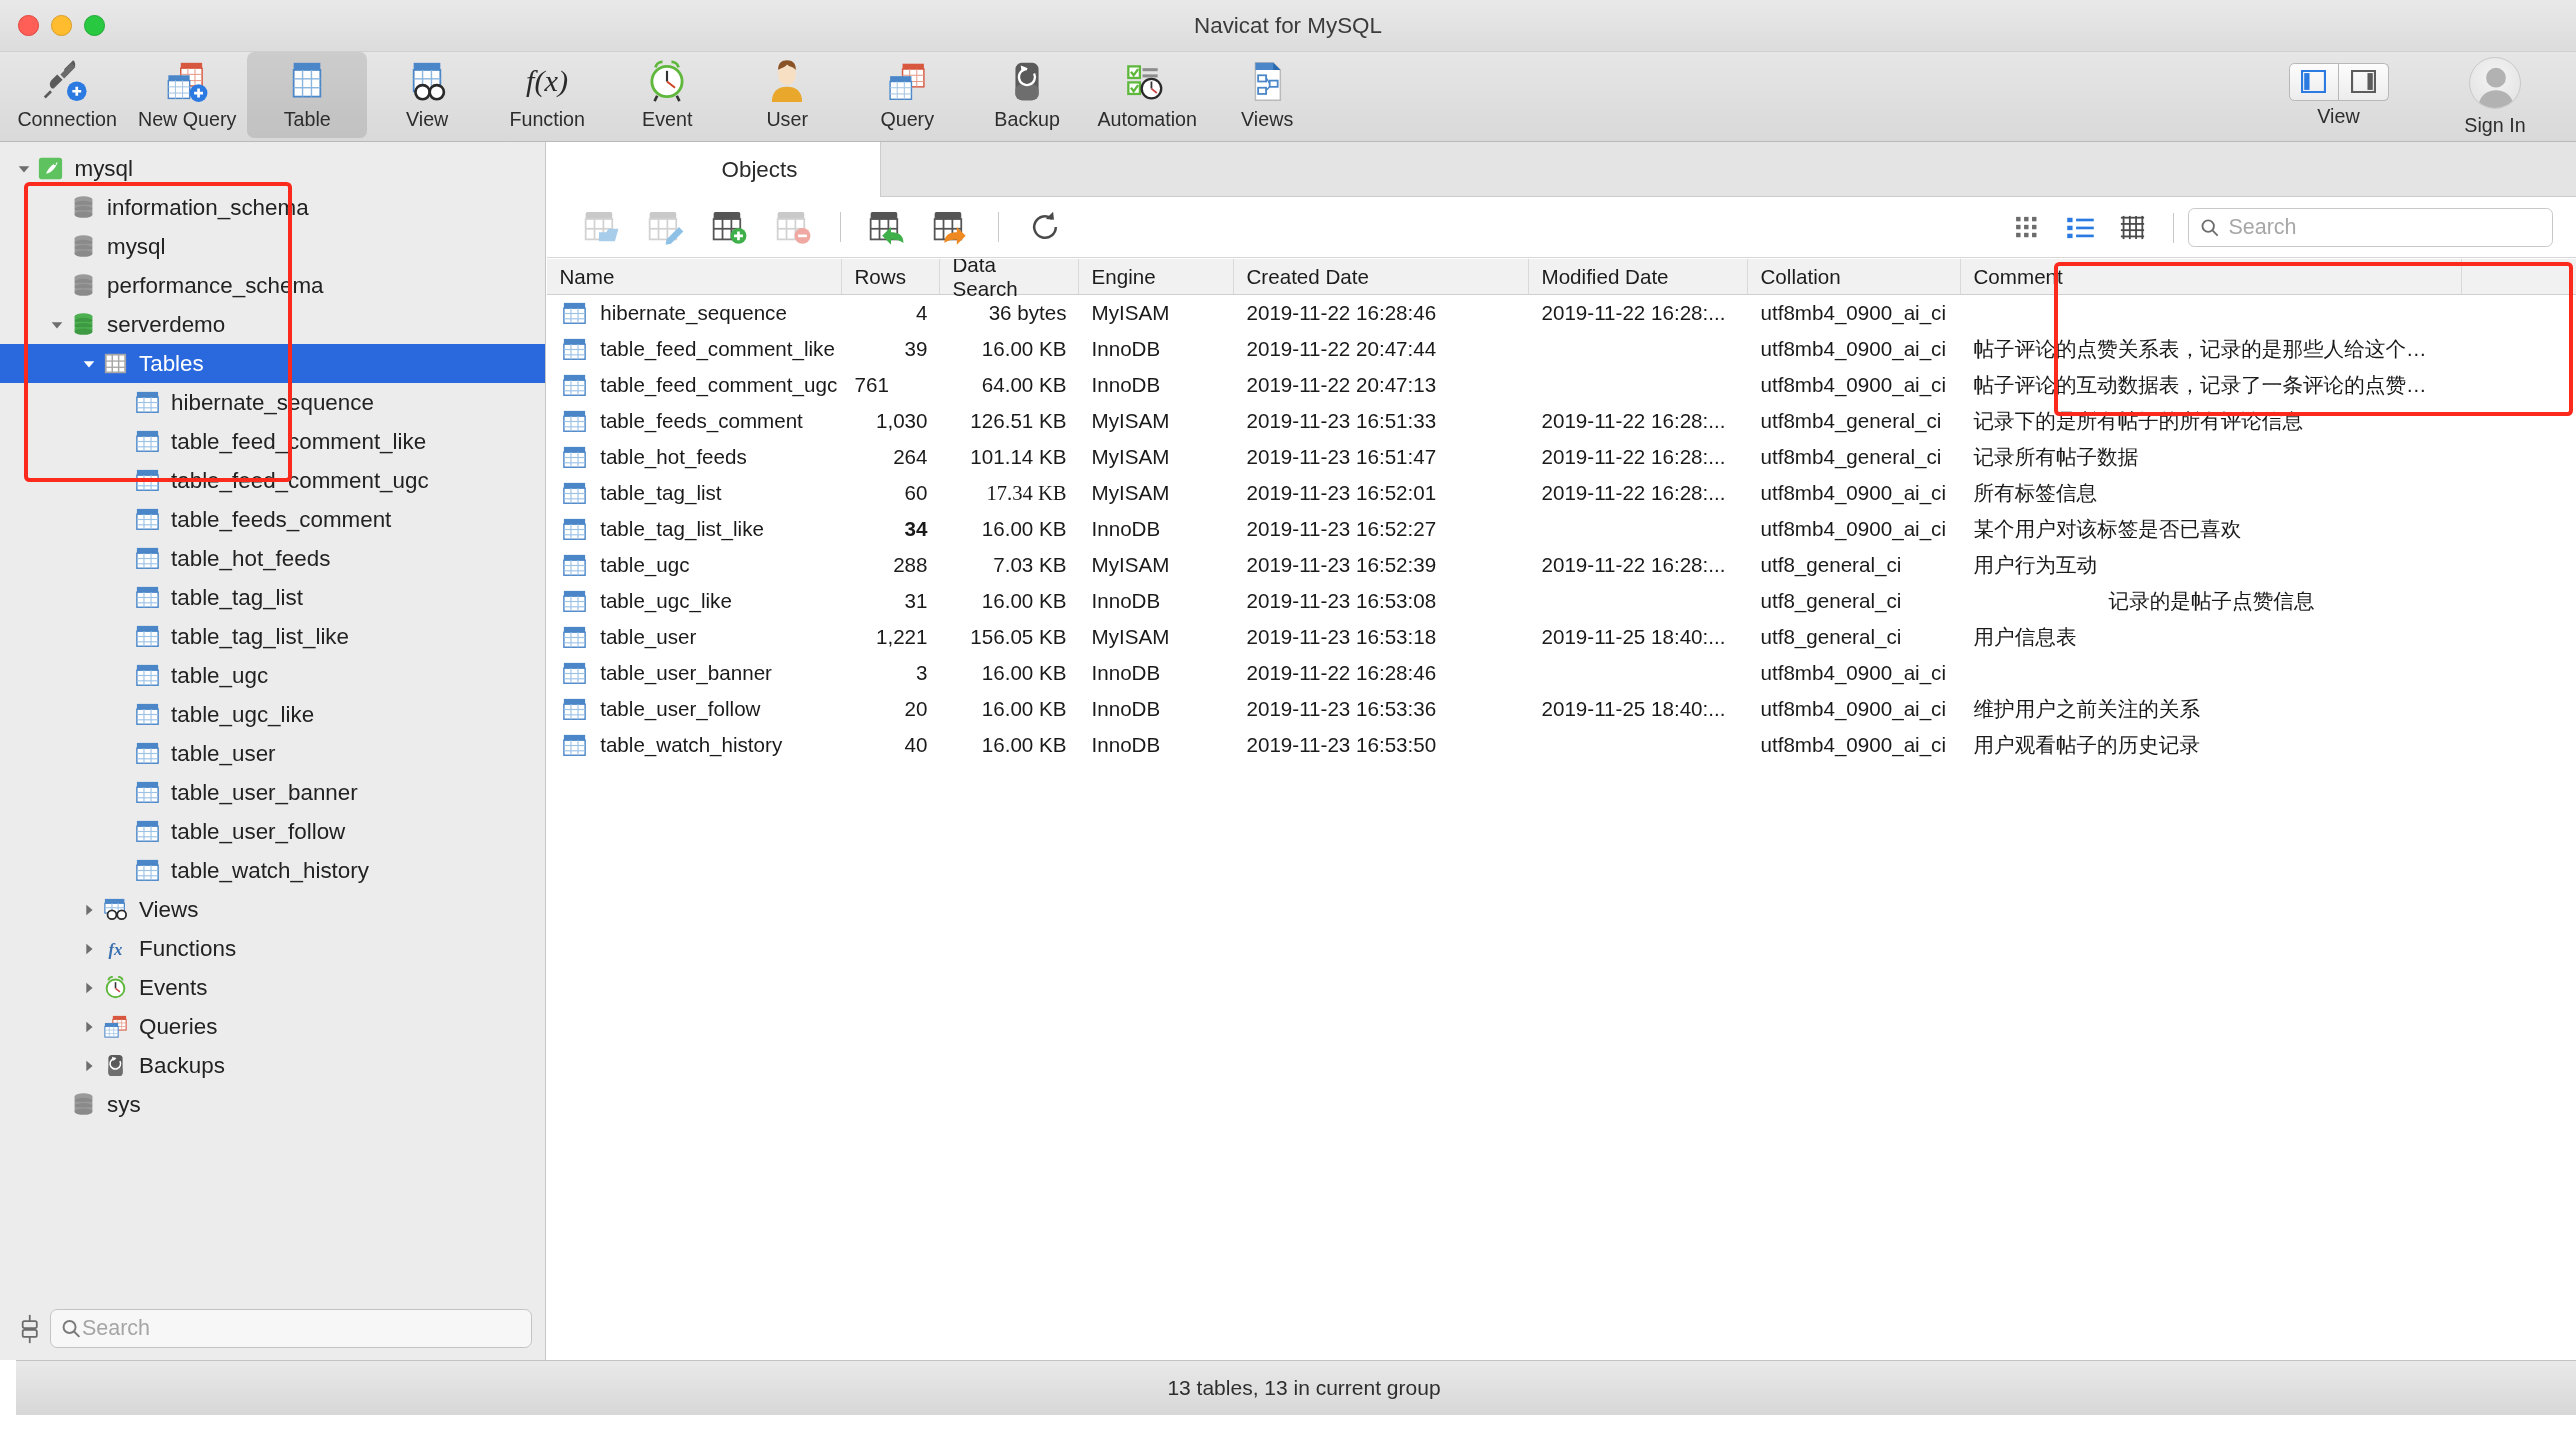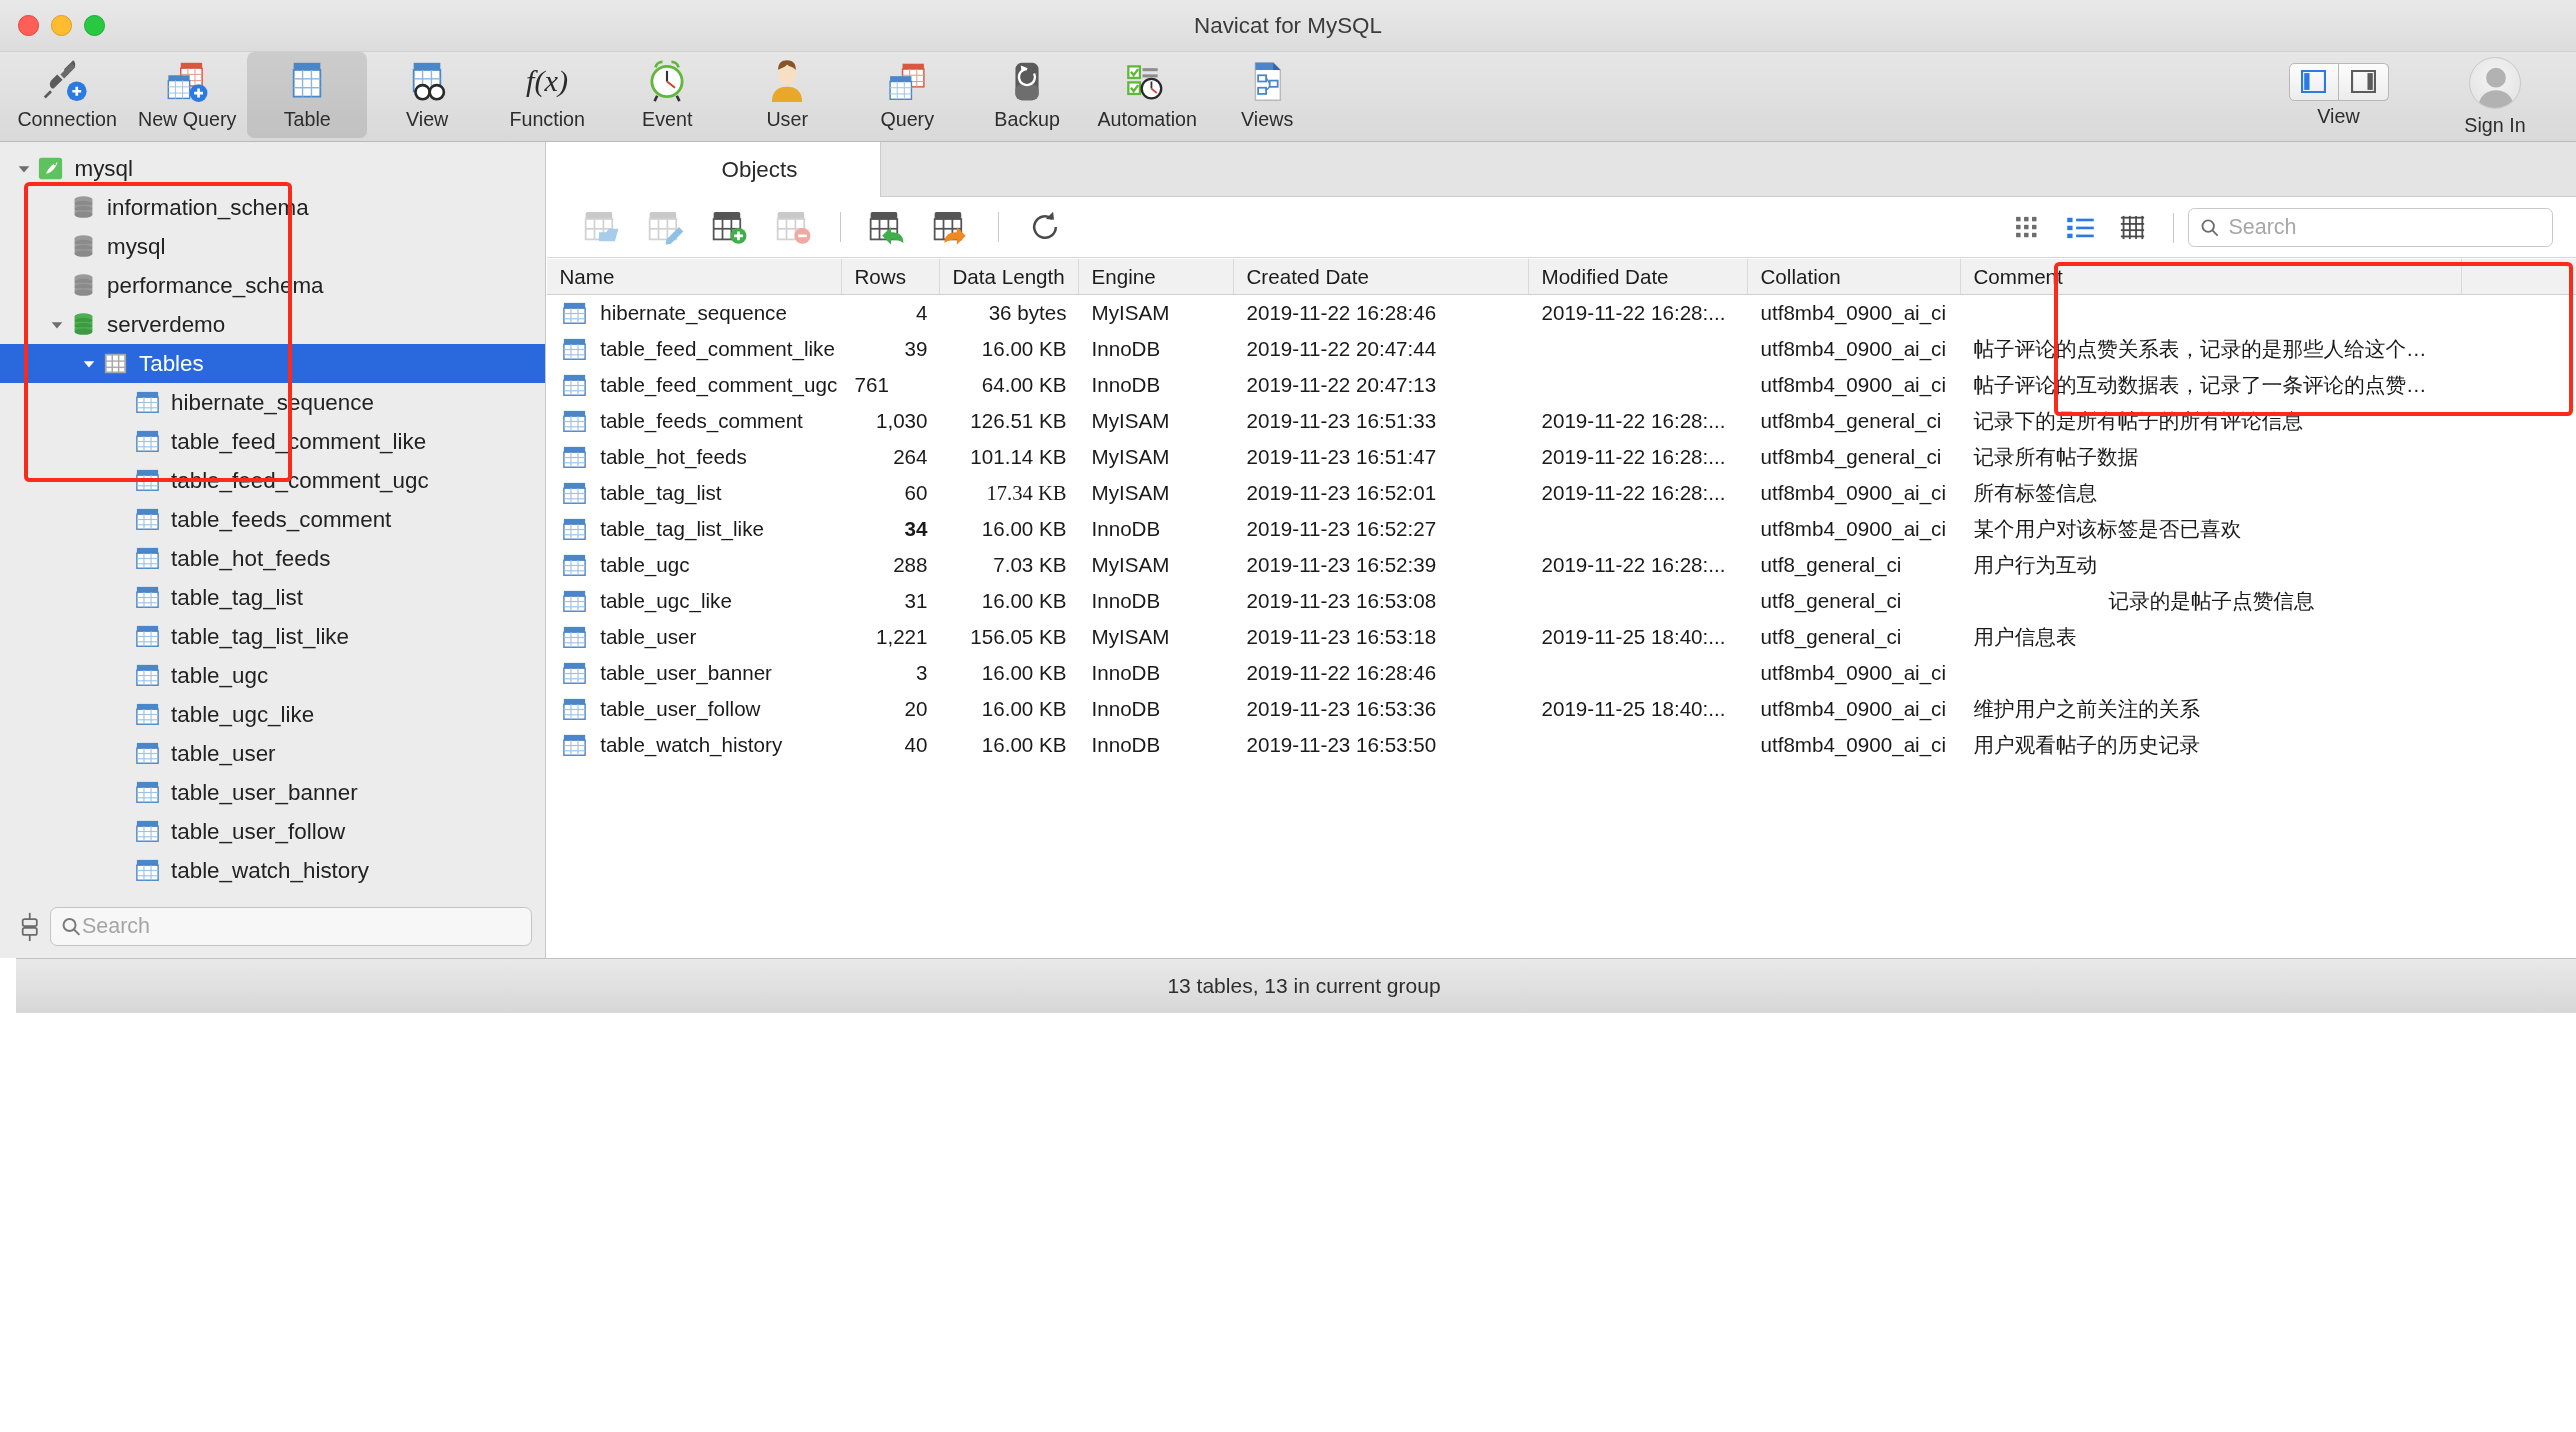--- a/index.html
+++ b/index.html
@@ -3,21 +3,21 @@
 <meta charset="utf-8">
 <style>
   * { box-sizing: border-box; margin: 0; padding: 0; }
   html, body {
     width: 2576px; height: 1433px;
     font-family: "Liberation Sans", sans-serif;
     overflow: hidden;
     background: #fff;
     -webkit-font-smoothing: antialiased;
   }
-  #app { position: relative; width: 2576px; height: 1013px; }
+  #app { position: relative; width: 2576px; height: 1415px; }
 
   
   .titlebar {
     position: absolute; top: 0; left: 0; width: 2576px; height: 52px;
     background: linear-gradient(to bottom, #e9e9e9 0%, #dcdcdc 100%);
     border-bottom: 0.9px solid #cfcfcf;
   }
   .traffic { position: absolute; top: 15px; left: 18px; display: flex; gap: 12.5px; }
   .dot { width: 20.6px; height: 20.6px; border-radius: 50%; }
   .dot.red { background: #ff5f57; border: 0.9px solid #e0443e; }
@@ -1000,21 +1000,21 @@
 
     <div class="grid">
       <div class="ghead" id="ghead">
           <div class="gh c-name">
             <span>Name</span>
           </div>
           <div class="gh c-rows">
             <span>Rows</span>
           </div>
           <div class="gh c-len">
-            <span>Data Length</span>
+            <span>Data Search</span>
           </div>
           <div class="gh c-eng">
             <span>Engine</span>
           </div>
           <div class="gh c-cre">
             <span>Created Date</span>
           </div>
           <div class="gh c-mod">
             <span>Modified Date</span>
           </div>

